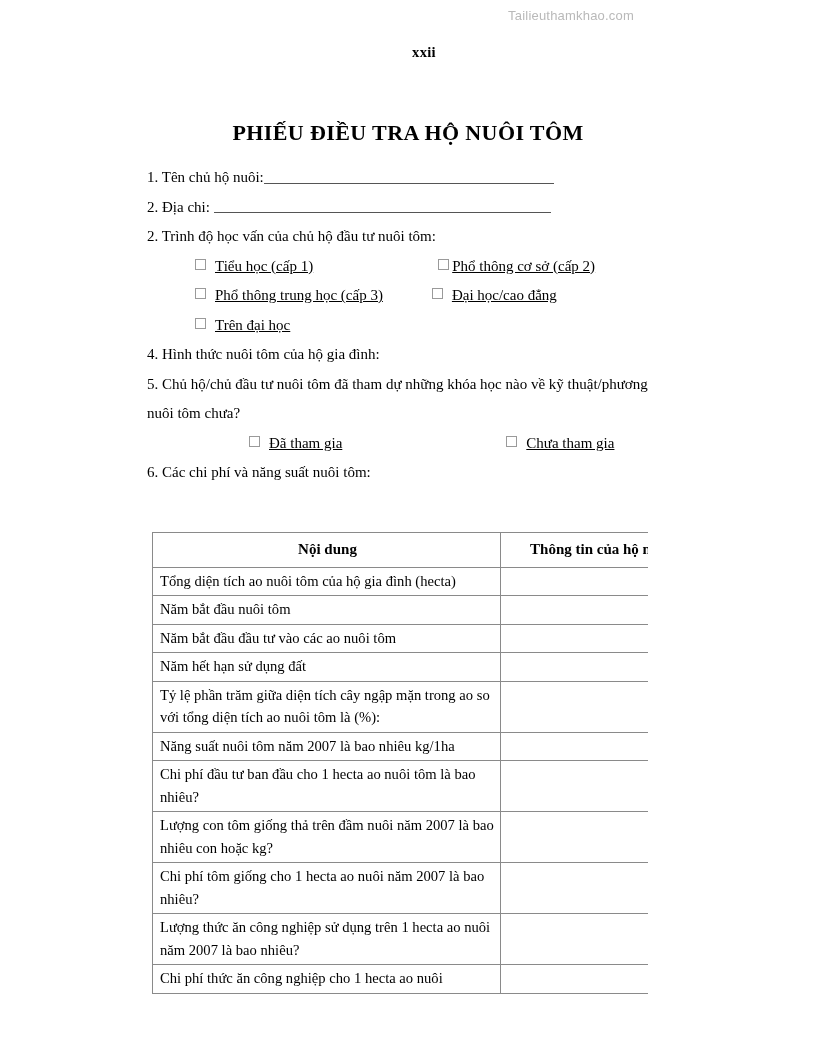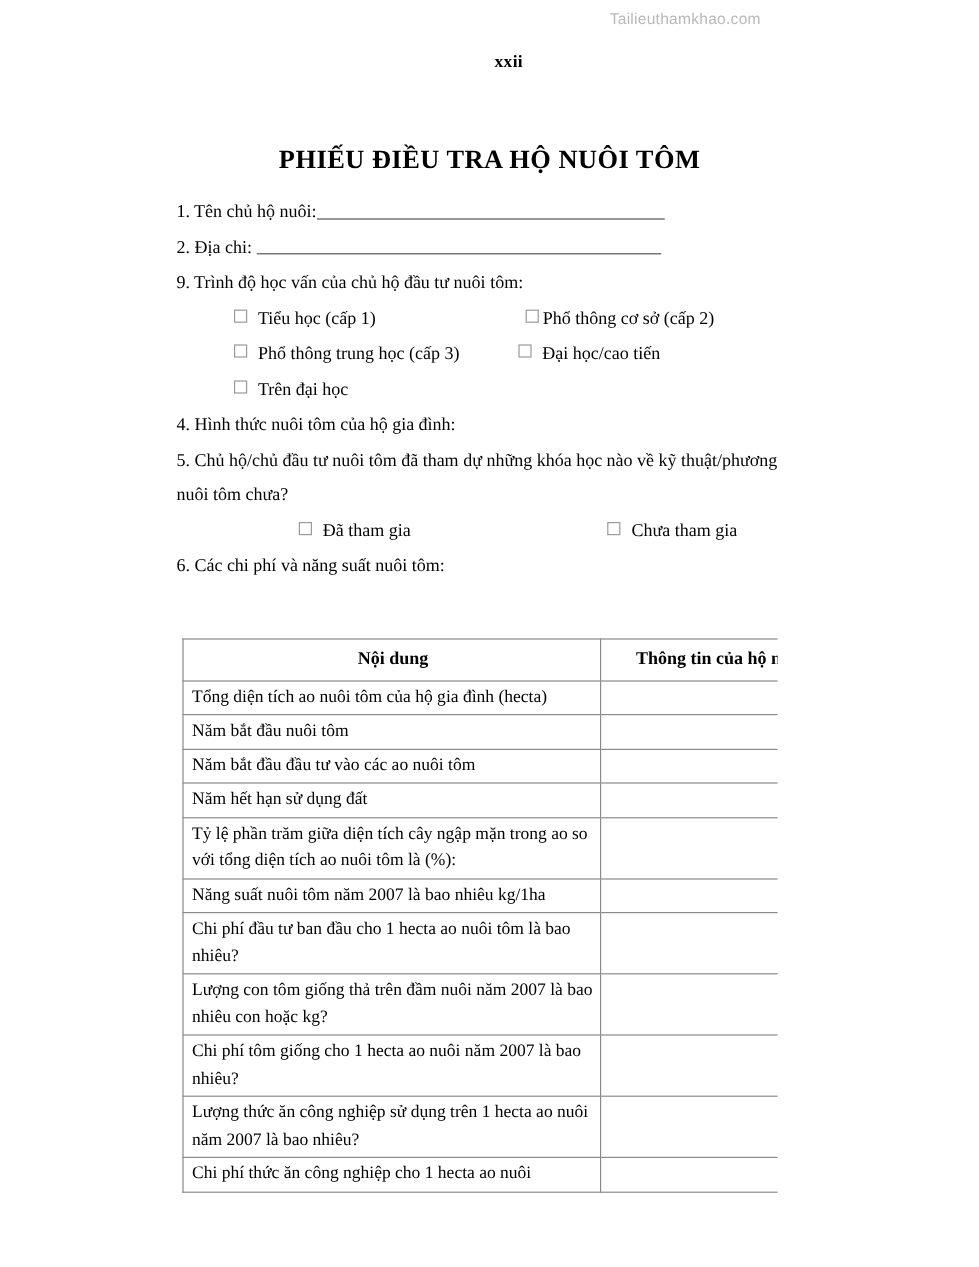--- a/index.html
+++ b/index.html
@@ -82,20 +82,21 @@
   }
   .rule-1 { width: 290px; }
   .rule-2 { width: 337px; }
 
   
   .opt-row {
     display: flex;
     align-items: center;
     line-height: 29.5px;
     white-space: nowrap;
+    text-decoration: underline;
   }
   .opt {
     display: inline-flex;
     align-items: baseline;
     white-space: nowrap;
   }
   .cbox {
     display: inline-block;
     width: 9px;
     height: 9px;
@@ -151,41 +152,41 @@
   <div class="folio"><span>xxii</span></div>
 
   <div class="doc-title">PHIẾU ĐIỀU TRA HỘ NUÔI TÔM</div>
 
   <div class="body-block">
 
     <div class="q-line"><span>1. Tên chủ hộ nuôi:</span><span class="rule rule-1"></span></div>
 
     <div class="q-line"><span>2. Địa chi: </span><span class="rule rule-2"></span></div>
 
-    <div class="q-line">9. Trình độ học vấn của chủ hộ đầu tư nuôi tôm:</div>
+    <div class="q-line">2. Trình độ học vấn của chủ hộ đầu tư nuôi tôm:</div>
 
     <div class="opt-row ind-48">
       <span class="opt">
           <span class="cbox"></span>
           <span>Tiểu học (cấp 1)</span>
         </span>
       <span class="opt" style="margin-left:125px;">
           <span class="cbox tight"></span>
           <span>Phổ thông cơ sở (cấp 2)</span>
         </span>
     </div>
 
     <div class="opt-row ind-48">
       <span class="opt">
           <span class="cbox"></span>
           <span>Phổ thông trung học (cấp 3)</span>
         </span>
       <span class="opt" style="margin-left:49px;">
           <span class="cbox"></span>
-          <span>Đại học/cao tiến</span>
+          <span>Đại học/cao đẳng</span>
         </span>
     </div>
 
     <div class="opt-row ind-48">
       <span class="opt">
           <span class="cbox"></span>
           <span>Trên đại học</span>
         </span>
     </div>
 

